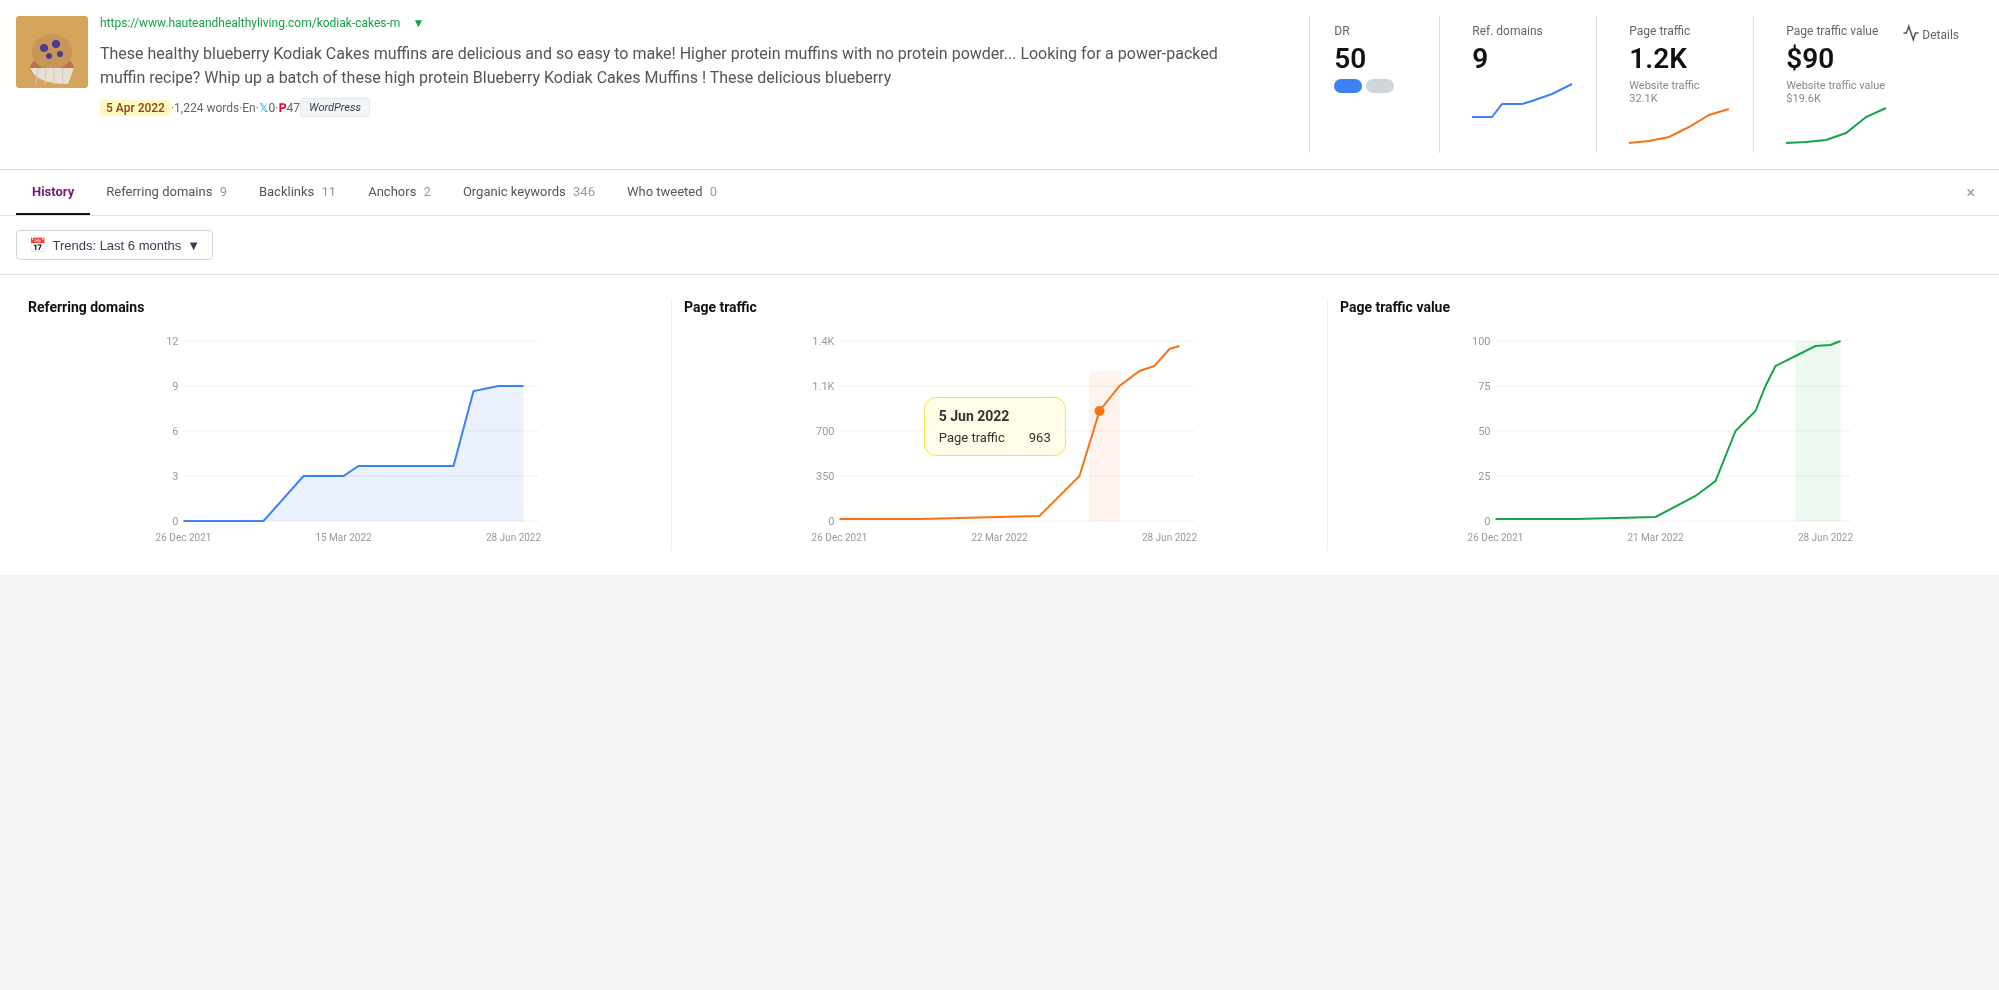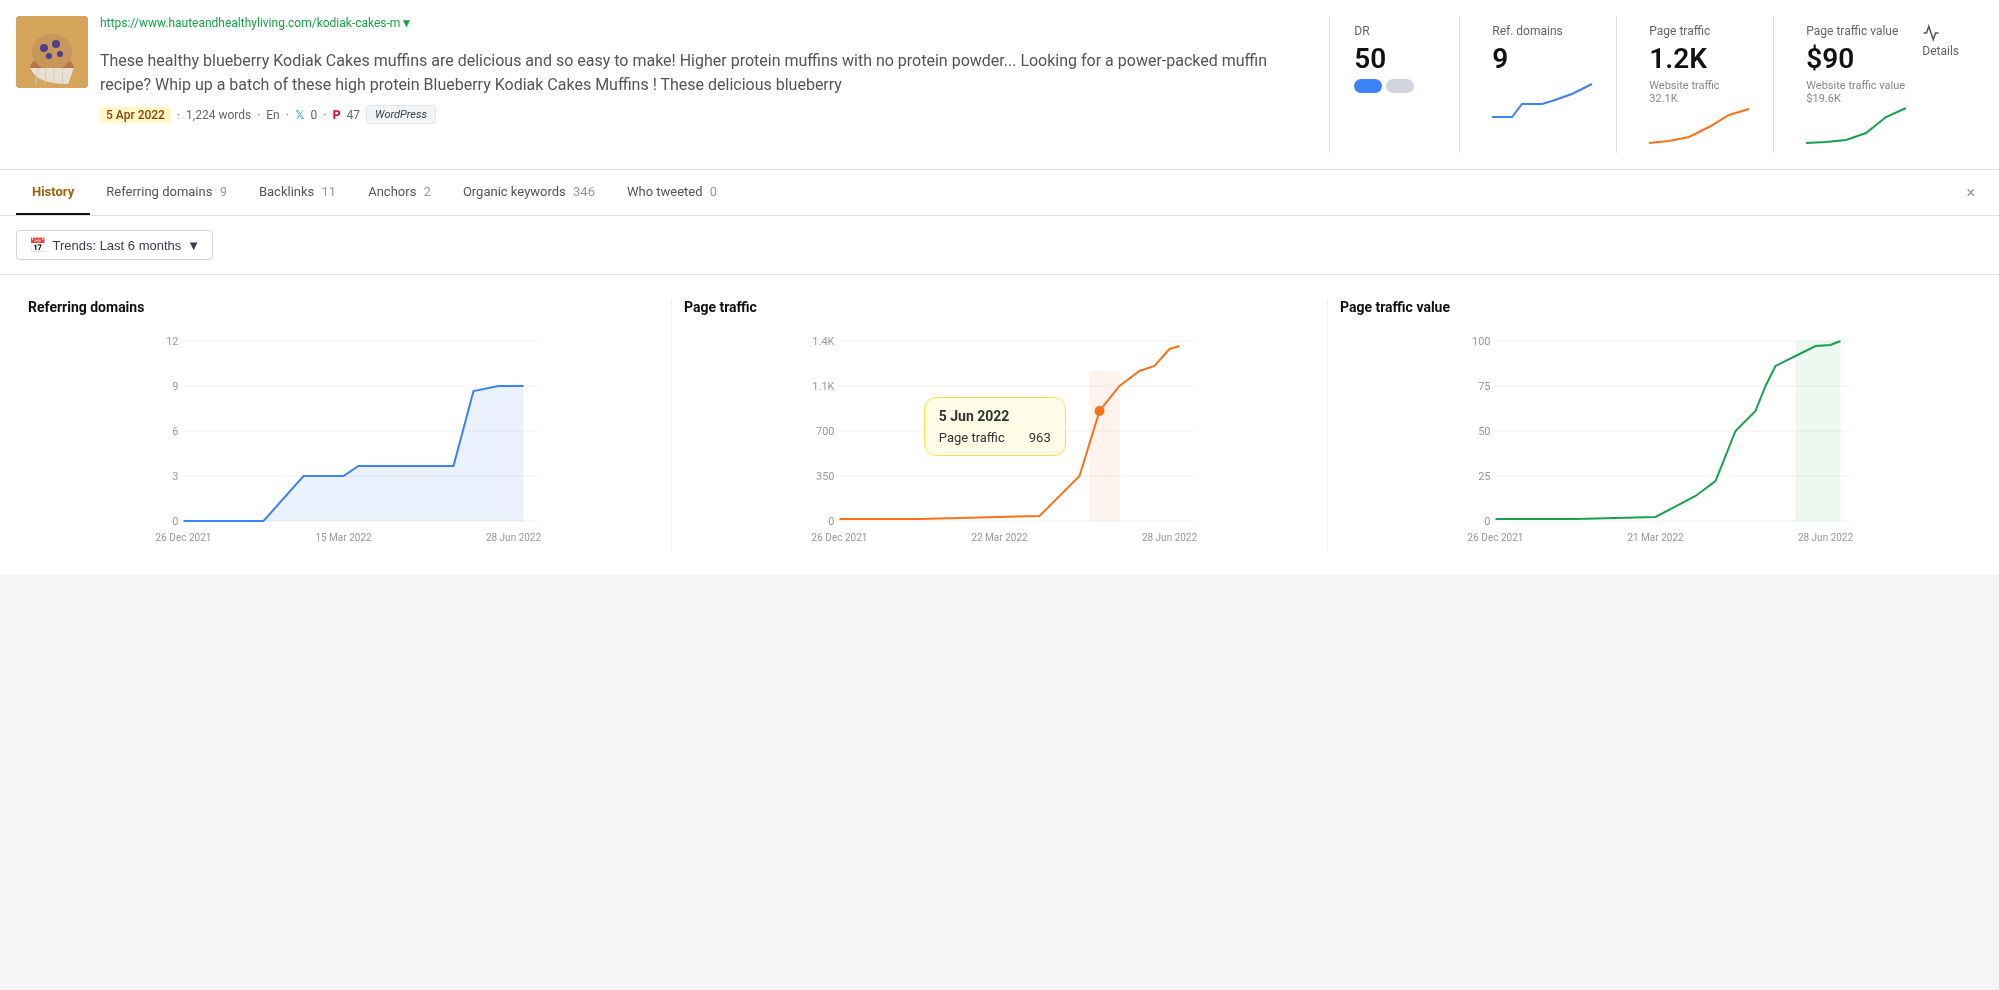--- a/index.html
+++ b/index.html
@@ -5,44 +5,44 @@
     * { box-sizing: border-box; margin: 0; padding: 0; }
     body { font-family: -apple-system, BlinkMacSystemFont, 'Segoe UI', Roboto, sans-serif; background: #f5f5f5; color: #333; font-size: 13px; }
 
     
     .top-section { display: flex; background: #fff; border-bottom: 1px solid #e0e0e0; padding: 16px; gap: 16px; align-items: flex-start; }
     .article-info { display: flex; gap: 12px; flex: 1; }
     .article-thumb { width: 72px; height: 72px; border-radius: 4px; background: #c8a87a; flex-shrink: 0; overflow: hidden; display: flex; align-items: center; justify-content: center; }
     .article-thumb svg { width: 72px; height: 72px; }
     .article-text { flex: 1; }
     .article-title { color: #2563eb; font-size: 15px; font-weight: 600; text-decoration: none; display: block; margin-bottom: 3px; }
-    .article-url { color: #16a34a; font-size: 12px; margin-bottom: 19px; display: flex; align-items: center; gap: 0; }
+    .article-url { color: #16a34a; font-size: 12px; margin-bottom: 12px; display: flex; align-items: center; gap: 12px; }
     .article-url .arrow { color: #16a34a; }
     .article-desc { color: #555; font-size: 16px; line-height: 1.5; margin-bottom: 8px; }
-    .article-meta { display: flex; align-items: center; gap: 6px; font-size: 12px; color: #666; }
+    .article-meta { display: flex; align-items: center; gap: 0; font-size: 12px; color: #666; }
     .article-date { background: #fef9c3; color: #92400e; padding: 1px 6px; border-radius: 3px; font-weight: 500; }
     .article-badge { background: #f3f4f6; color: #374151; padding: 2px 8px; border-radius: 3px; font-size: 11px; border: 1px solid #e5e7eb; font-style: italic; }
 
     
     .metrics { display: flex; gap: 8px; border-left: 1px solid #e0e0e0; margin-left: 36px; }
     .metric-block { padding: 8px 24px; border-right: 1px solid #e0e0e0; min-width: 130px; }
     .metric-block:last-child { border-right: none; }
     .metric-label { font-size: 12px; color: #666; margin-bottom: 4px; }
     .metric-value { font-size: 28px; font-weight: 600; color: #111; margin-bottom: 4px; }
     .metric-sub { font-size: 11px; color: #888; }
     .metric-toggle { display: flex; gap: 4px; margin-bottom: 6px; }
     .toggle-on { width: 28px; height: 14px; background: #3b82f6; border-radius: 7px; }
     .toggle-off { width: 28px; height: 14px; background: #d1d5db; border-radius: 7px; }
     .metric-chart { height: 40px; }
-    .details-btn { font-size: 12px; color: #666; cursor: pointer; display: flex; flex-direction: column; align-items: flex-start; gap: 2px; }
+    .details-btn { font-size: 12px; color: #666; cursor: pointer; display: flex; flex-direction: row; align-items: flex-end; gap: 2px; }
 
     
     .tabs { background: #fff; border-bottom: 1px solid #e0e0e0; display: flex; align-items: center; padding: 0 16px; }
     .tab { padding: 14px 16px; font-size: 13px; color: #555; cursor: pointer; border-bottom: 2px solid transparent; white-space: nowrap; }
-    .tab.active { font-weight: 700; color: #a16207; border-bottom: 2px solid #111; }
+    .tab.active { font-weight: 700; color: #701a75; border-bottom: 2px solid #111; }
     .tab .count { color: #999; font-weight: 400; margin-left: 4px; }
     .tab-close { margin-left: auto; color: #999; cursor: pointer; font-size: 16px; padding: 8px; }
 
     
     .filter-bar { background: #fff; padding: 14px 16px; border-bottom: 1px solid #e0e0e0; }
     .filter-btn { display: inline-flex; align-items: center; gap: 6px; border: 1px solid #d1d5db; border-radius: 4px; padding: 6px 12px; font-size: 13px; color: #374151; cursor: pointer; background: #fff; }
     .filter-btn .cal-icon { font-size: 14px; }
 
     
     .charts-area { display: flex; gap: 0; padding: 24px 16px; background: #fff; }

